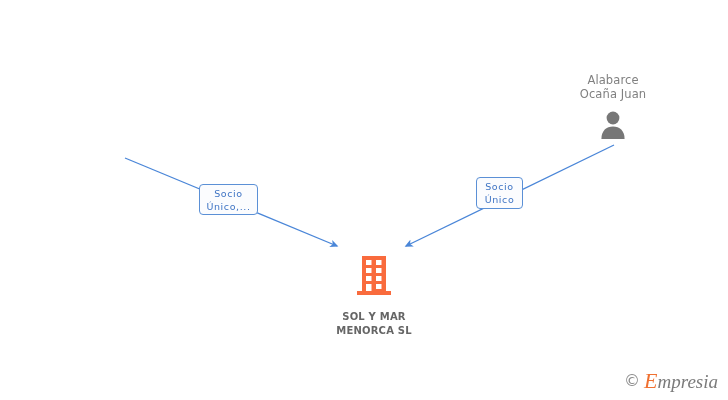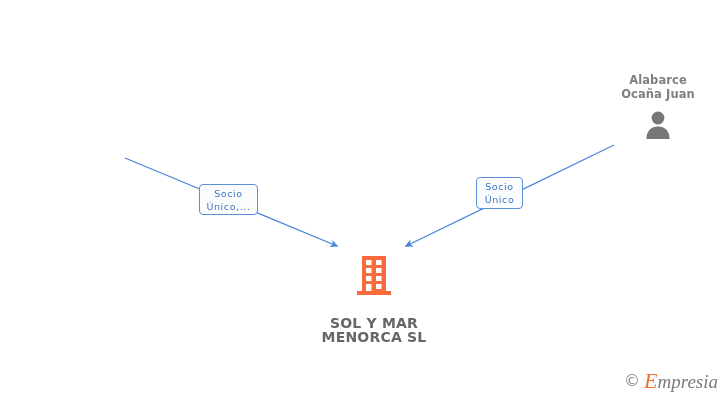--- a/index.html
+++ b/index.html
@@ -47,22 +47,22 @@
   }
 
   
   .company-icon {
     width: 34px;
     height: 40px;
     display: block;
     margin: 0 auto;
   }
   .company-name {
-    margin-top: 20px;
-    font-size: 14px;
+    margin-top: 14px;
+    font-size: 10px;
     line-height: 14px;
     font-weight: bold;
     color: #666666;
     white-space: pre-line;
     letter-spacing: 0.2px;
   }
 
   
   .edge-label {
     position: absolute;
@@ -118,21 +118,21 @@
         <path d="M 0 1 L 11 6 L 0 11 L 3 6 z" fill="#4a86d8"></path>
       </marker>
     </defs>
 
     <line x1="125" y1="158" x2="337" y2="246" stroke="#4a86d8" stroke-width="1.3" marker-end="url(#arrowBlue)"></line>
 
     <line x1="614" y1="145" x2="406" y2="246" stroke="#4a86d8" stroke-width="1.3" marker-end="url(#arrowBlue)"></line>
   </svg>
 
 
-  <div class="node" style="left: 598px; top: 73px; width: 120px; font-weight: bold;">
+  <div class="node" style="left: 553px; top: 73px; width: 120px;">
     <div class="person-name">Alabarce
 Ocaña Juan</div>
     <svg class="person-icon" viewBox="0 0 30 30">
       <circle cx="15" cy="9" r="6.4" fill="#777777"></circle>
       <path d="M 3.4 30 C 3.4 21.5 8.4 17.4 15 17.4 C 21.6 17.4 26.6 21.5 26.6 30 Z" fill="#777777"></path>
     </svg>
   </div>
 
   <div class="node" style="left: 304px; top: 256px; width: 140px;">
     <svg class="company-icon" viewBox="0 0 34 40">

